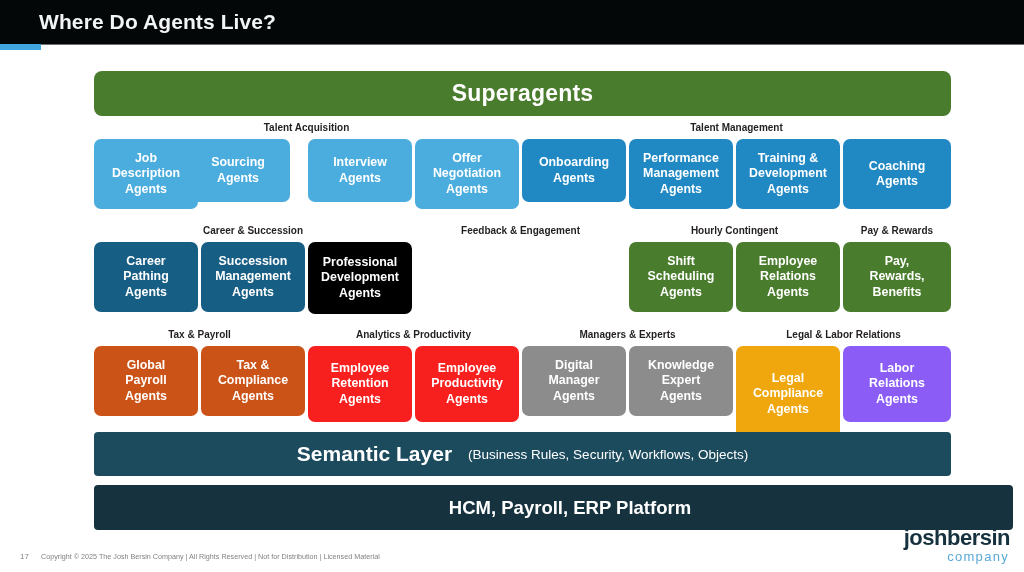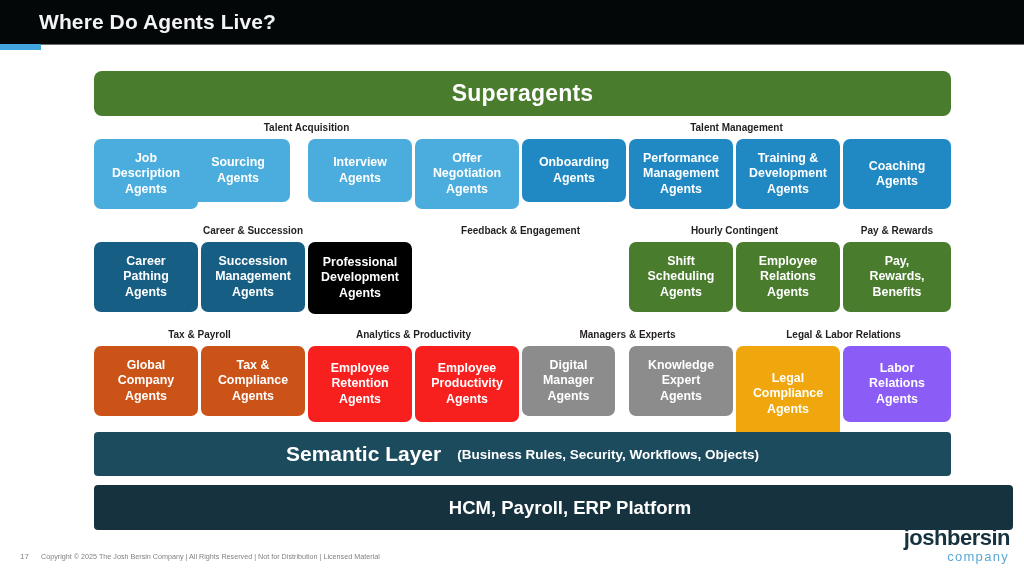--- a/index.html
+++ b/index.html
@@ -141,21 +141,21 @@
     justify-content: center;
   }
   .semantic-title {
     color: #ffffff;
     font-size: 21px;
     font-weight: bold;
   }
   .semantic-sub {
     color: #ffffff;
     font-size: 13.5px;
-    font-weight: bold;
+    font-weight: normal;
     margin-left: 16px;
   }
   .platform-bar {
     position: absolute;
     left: 94px;
     top: 435px;
     width: 886px;
     height: 45px;
     background: #17323f;
     border-radius: 4px;
@@ -337,39 +337,39 @@
   <div class="row row-3">
     <div class="group-labels">
         <div class="group-label" style="left: 105.5px;">Tax &amp; Payroll</div>
         <div class="group-label" style="left: 319.5px;">Analytics &amp; Productivity</div>
         <div class="group-label" style="left: 533.5px;">Managers &amp; Experts</div>
         <div class="group-label" style="left: 749.5px;">Legal &amp; Labor Relations</div>
       </div>
     <div class="cards">
         <div class="card" style="left: 0px; top: 0px; width: 104px; height: 70px; background: rgb(204, 83, 23);">
           <span class="card-label">Global
-Company
+Payroll
 Agents</span>
         </div>
         <div class="card" style="left: 107px; top: 0px; width: 104px; height: 70px; background: rgb(204, 83, 23);">
           <span class="card-label">Tax &amp;
 Compliance
 Agents</span>
         </div>
         <div class="card" style="left: 214px; top: 0px; width: 104px; height: 76px; background: rgb(248, 31, 31);">
           <span class="card-label">Employee
 Retention
 Agents</span>
         </div>
         <div class="card" style="left: 321px; top: 0px; width: 104px; height: 76px; background: rgb(248, 31, 31);">
           <span class="card-label">Employee
 Productivity
 Agents</span>
         </div>
-        <div class="card" style="left: 428px; top: 0px; width: 93px; height: 70px; background: rgb(140, 140, 140);">
+        <div class="card" style="left: 428px; top: 0px; width: 104px; height: 70px; background: rgb(140, 140, 140);">
           <span class="card-label">Digital
 Manager
 Agents</span>
         </div>
         <div class="card" style="left: 535px; top: 0px; width: 104px; height: 70px; background: rgb(140, 140, 140);">
           <span class="card-label">Knowledge
 Expert
 Agents</span>
         </div>
         <div class="card" style="left: 642px; top: 0px; width: 104px; height: 96px; background: rgb(239, 167, 13);">

